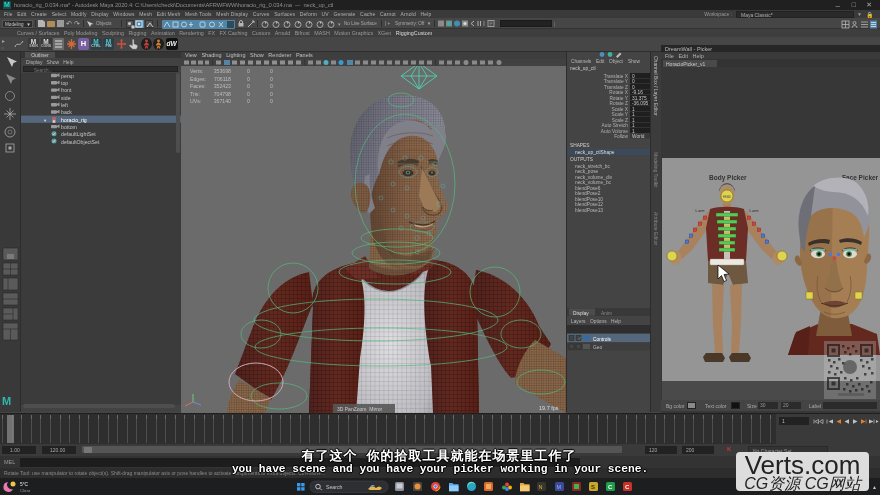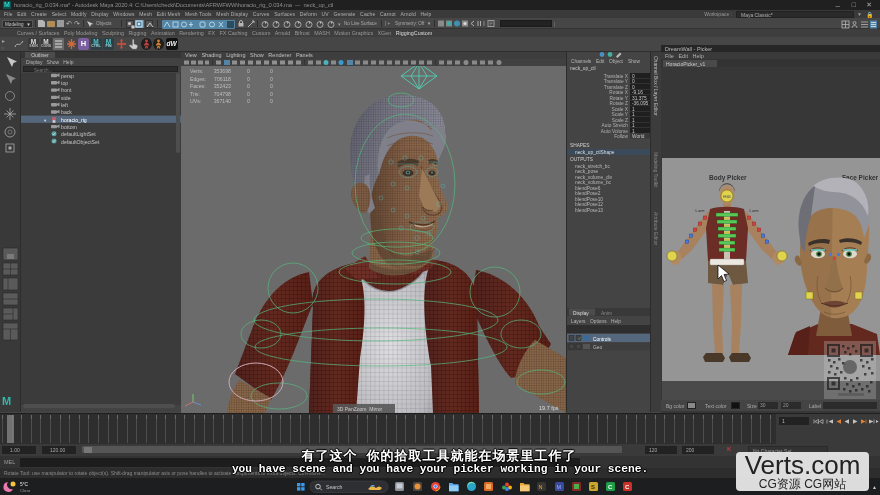--- a/index.html
+++ b/index.html
@@ -947,14 +947,14 @@
     </g>
     <text x="872" y="11" font-size="5" fill="#c8c8c8" font-family="Liberation Sans,sans-serif">▲</text>
   </svg>
 </div>
 
 <div class="abs" style="left:0;top:447px;width:878px;text-align:center;font-size:13px;color:#fff;text-shadow:-1px 0 1px #000,1px 0 1px #000,0 -1px 1px #000,0 1px 1px #000;letter-spacing:1px;font-weight:bold;">有了这个&nbsp; 你的拾取工具就能在场景里工作了</div>
 <div class="abs" style="left:0;top:463px;width:880px;text-align:center;font-family:'Liberation Mono',monospace;font-size:11.2px;color:#fff;text-shadow:-1px 0 1px #000,1px 0 1px #000,0 -1px 1px #000,0 1px 1px #000;font-weight:bold;">you have scene and you have your picker working in your scene.</div>
 
 <div class="abs" style="left:736px;top:452px;width:133px;height:39px;background:rgba(235,235,235,0.93);border-radius:4px;text-align:center;">
   <div style="font-size:26px;color:#222;line-height:26px;letter-spacing:0px;">Verts.com</div>
-  <div style="font-size:12px;color:#222;line-height:12px;">CG资源 CG网站</div>
+  <div style="font-size:16px;color:#222;line-height:12px;font-style:italic;">CG资源 CG网站</div>
 </div>
 
 </body></html>

